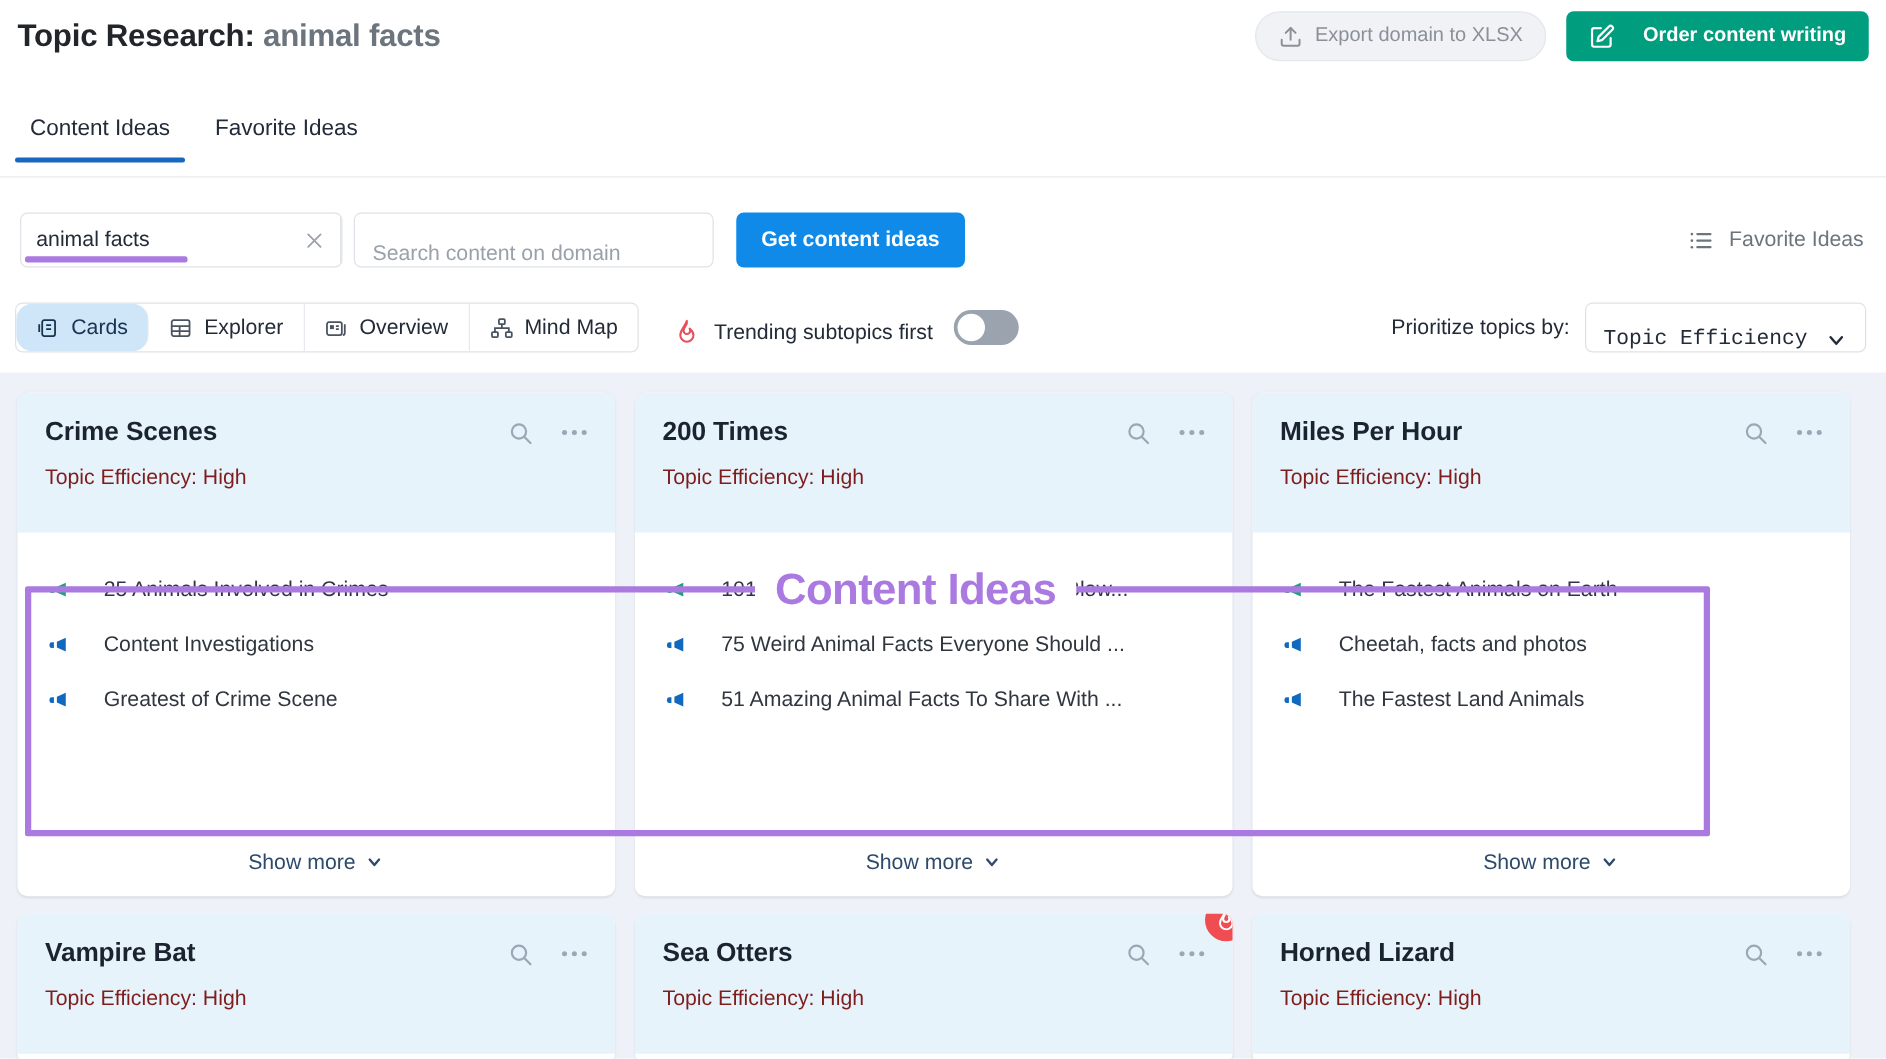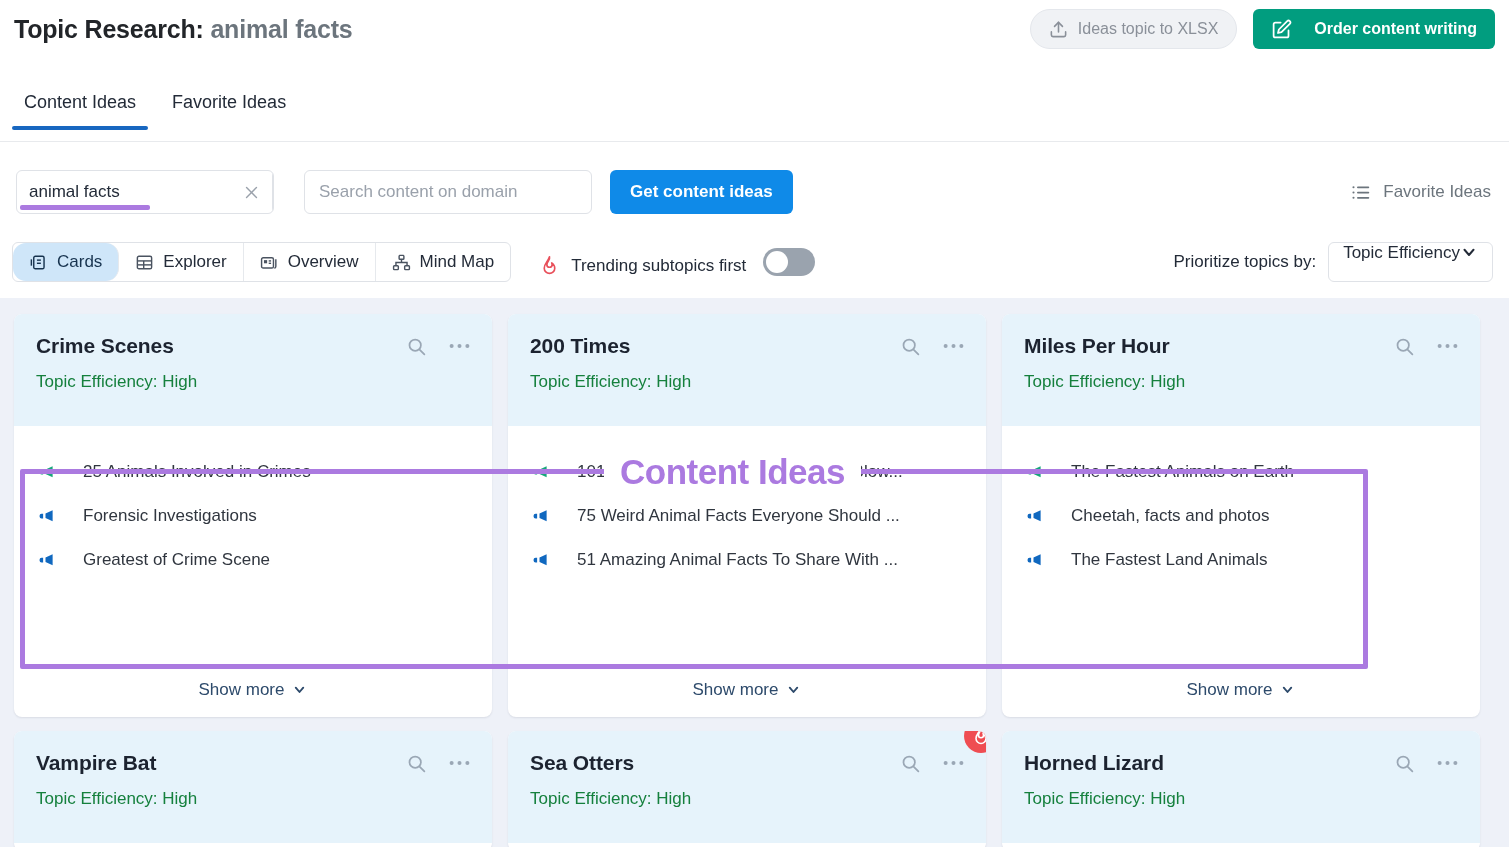--- a/index.html
+++ b/index.html
@@ -72,23 +72,23 @@
   .search-kw .val { font-size: 17px; color: #232b38; }
   .search-kw .clear {
     margin-left: auto; color: #9aa1ab; font-size: 20px; line-height: 1;
   }
   .country-sel {
     width: 276px; height: 100%; display: flex; align-items: center;
     padding: 0 14px; font-size: 17px; color: #232b38;
   }
   .country-sel .chev { margin-left: auto; }
   .domain-input {
-    margin-left: 30px; width: 288px; height: 44px;
+    margin-left: 9px; width: 288px; height: 44px;
     border: 1px solid #dfe2e7; border-radius: 6px; background: #fff;
-    display: flex; align-items: center; padding: 0 14px;
+    display: flex; align-items: flex-end; padding: 0 14px;
     font-size: 17px; color: #9aa1ab;
   }
   .btn-get {
     margin-left: 18px; height: 44px; padding: 0 20px; border-radius: 6px;
     background: #0f8ae8; color: #fff; font-size: 17px; font-weight: bold;
     display: flex; align-items: center; white-space: nowrap;
   }
   .fav-ideas {
     margin-left: auto; margin-right: 18px;
     display: flex; align-items: center; gap: 12px;
@@ -122,23 +122,23 @@
   .toggle .knob {
     position: absolute; left: 3px; top: 3px; width: 22px; height: 22px;
     border-radius: 11px; background: #fff;
   }
   .prioritize {
     margin-left: auto; margin-right: 16px;
     display: flex; align-items: center; gap: 12px;
     font-size: 17px; color: #232b38; white-space: nowrap;
   }
   .prio-sel {
-    height: 40px; display: flex; align-items: flex-start; 
+    height: 40px; display: flex; align-items: flex-end; gap: 14px;
     padding: 0 14px; border: 1px solid #dfe2e7; border-radius: 6px;
-    background: #fff; font-size: 17px; color: #232b38;
+    background: #fff; font-size: 17px; color: #232b38; font-family: Liberation Mono, monospace;
   }
 
   
   .cards-area {
     position: absolute; left: 0; top: 298px; width: 1509px; height: 549px;
     background: #eef1f8; padding: 16px 14px 0 14px;
     display: flex; flex-wrap: wrap; gap: 14px 16px; align-content: flex-start;
   }
   .card {
     width: 478px; background: #fff; border-radius: 8px;
@@ -150,21 +150,21 @@
   .card.row2 { height: 120px; }
   .card-head {
     background: #e6f3fb; padding: 20px 22px 16px 22px;
     min-height: 112px;
   }
   .card-head-top { display: flex; align-items: center; }
   .card-title {
     font-size: 21px; font-weight: bold; color: #1c2330; letter-spacing: -0.1px;
   }
   .card-head-icons { margin-left: auto; display: flex; align-items: center; gap: 22px; }
-  .card-sub { margin-top: 14px; font-size: 17px; color: #15803d; }
+  .card-sub { margin-top: 14px; font-size: 17px; color: #7f1d1d; }
   .card-list { flex: 1; padding: 24px 22px 8px 22px; }
   .list-item {
     display: flex; align-items: center; gap: 28px;
     height: 44px; font-size: 17px; color: #30363f;
     white-space: nowrap; overflow: hidden;
   }
   .list-item .txt { overflow: hidden; text-overflow: ellipsis; }
   .show-more {
     height: 56px; display: flex; align-items: center; justify-content: center;
     gap: 8px; font-size: 17px; color: #2d4a6b; font-weight: normal;
@@ -205,21 +205,21 @@
     </div>
     <div class="header-actions">
       <div class="btn-export">
         <span>
           <svg class="icon-svg" width="19" height="19" viewBox="0 0 24 24" fill="none" stroke="#8a9099" stroke-width="2" stroke-linecap="round" stroke-linejoin="round">
             <path d="M21 15v4a2 2 0 0 1-2 2H5a2 2 0 0 1-2-2v-4"></path>
               <polyline points="17 8 12 3 7 8"></polyline>
               <line x1="12" y1="3" x2="12" y2="15"></line>
           </svg>
         </span>
-        <span>Ideas topic to XLSX</span>
+        <span>Export domain to XLSX</span>
       </div>
       <div class="btn-order">
         <span>
           <svg class="icon-svg" width="21" height="21" viewBox="0 0 24 24" fill="none" stroke="#ffffff" stroke-width="2" stroke-linecap="round" stroke-linejoin="round">
             <path d="M11 4H5a2 2 0 0 0-2 2v13a2 2 0 0 0 2 2h13a2 2 0 0 0 2-2v-6"></path>
             <path d="M18.5 2.5a2.12 2.12 0 0 1 3 3L12 15l-4 1 1-4 9.5-9.5z"></path>
           </svg>
         </span>
         <span>Order content writing</span>
       </div>
@@ -374,21 +374,21 @@
               </svg>
           </span>
           <span class="txt">25 Animals Involved in Crimes</span>
         </div>
         <div class="list-item">
           <span>
             <svg class="icon-svg" width="19" height="19" viewBox="0 0 24 24" fill="#1068bf">
                 <path d="M21 4v14l-9-4.2V8.2zM9 8.5h-2A2.5 2.5 0 0 0 4.5 11v1A2.5 2.5 0 0 0 7 14.5h2z"></path>
               </svg>
           </span>
-          <span class="txt">Forensic Investigations</span>
+          <span class="txt">Content Investigations</span>
         </div>
         <div class="list-item">
           <span>
             <svg class="icon-svg" width="19" height="19" viewBox="0 0 24 24" fill="#1068bf">
                 <path d="M21 4v14l-9-4.2V8.2zM9 8.5h-2A2.5 2.5 0 0 0 4.5 11v1A2.5 2.5 0 0 0 7 14.5h2z"></path>
               </svg>
           </span>
           <span class="txt">Greatest of Crime Scene</span>
         </div>
       </div>

